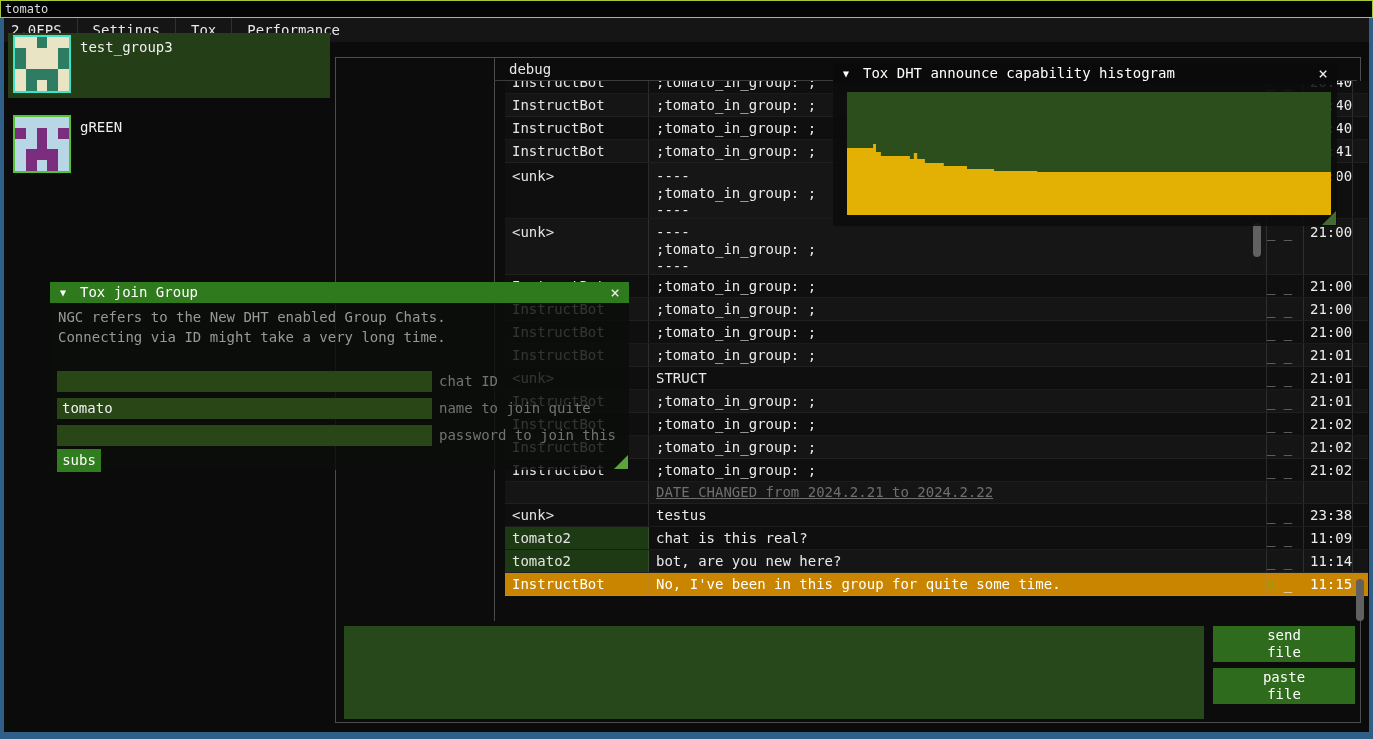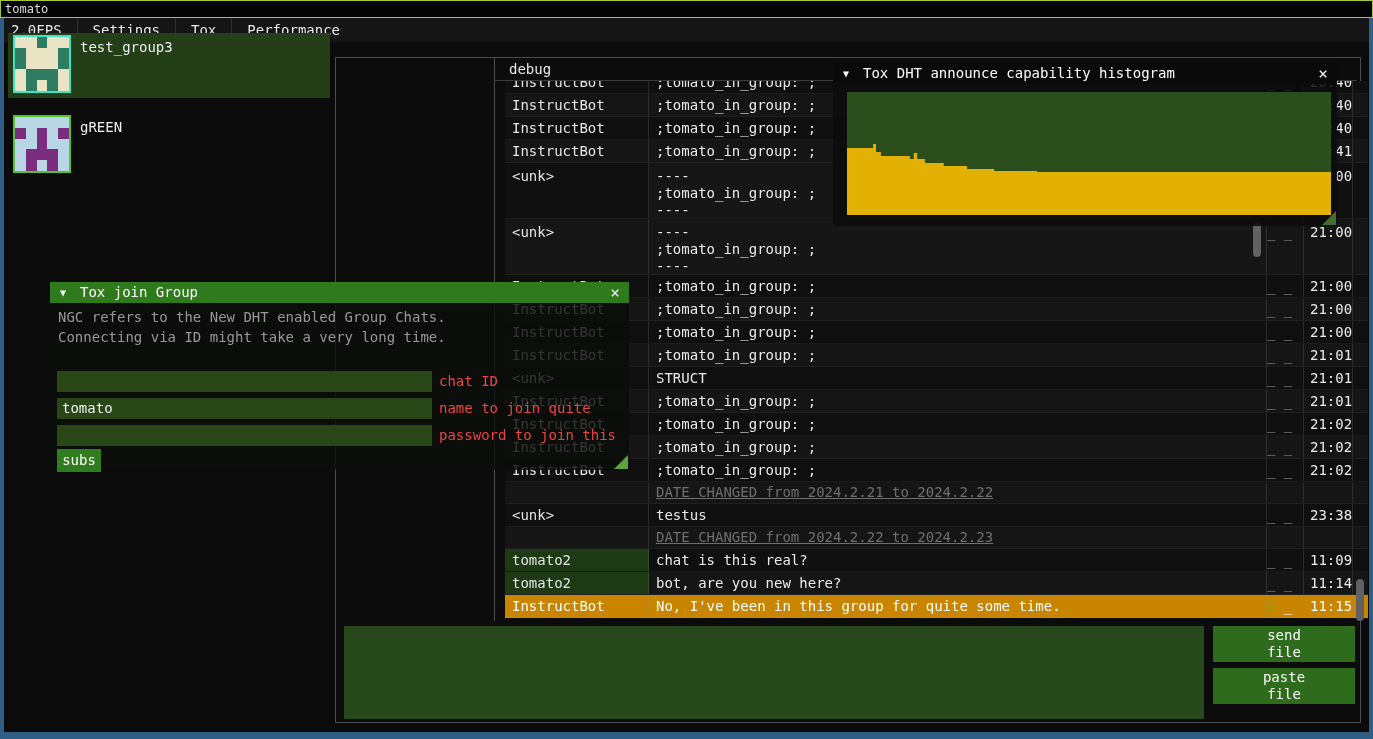--- a/index.html
+++ b/index.html
@@ -91,21 +91,21 @@
   .hist-window .grip { border-color:transparent transparent #456b35 transparent; }
   
   .join-window { left:50px; top:282px; width:579px; height:188px; }
   .join-window .fwin-titlebar { background:#2e7a1d; }
   .join-window .fwin-body { background:rgba(11,13,10,0.82); }
   .join-info { position:absolute; left:8px; color:#989898; white-space:pre; }
   .join-info.l0 { top:6px; }
   .join-info.l1 { top:26px; }
   .join-field { position:absolute; left:7px; width:375px; height:21px; background:#294616;
     color:#f2f2f2; line-height:21px; padding-left:5px; white-space:pre; }
-  .join-field-label { position:absolute; left:389px; height:21px; line-height:21px; color:#ef4444; white-space:pre; }
+  .join-field-label { position:absolute; left:389px; height:21px; line-height:21px; color:#737373; white-space:pre; }
   .join-btn { position:absolute; left:7px; top:146px; width:44px; height:23px; background:#2f7d1e;
     color:#fff; text-align:center; line-height:23px; }
   .join-window .grip { border-color:transparent transparent #5ca33c transparent; }
 </style>
 </head>
 <body>
 
 <div class="screen">
 
   <div class="titlebar">
@@ -315,27 +315,20 @@
             <div class="cell msgc">DATE CHANGED from 2024.2.21 to 2024.2.22</div>
             <div class="cell ticks"></div>
             <div class="cell ts"></div>
             <div class="cell pad"></div>
           </div>
           <div class="chat-row msg">
             <div class="cell name">&lt;unk&gt;</div>
             <div class="cell msgc">testus</div>
             <div class="cell ticks"><span class="tick">_</span><span class="tick"> _</span></div>
             <div class="cell ts">23:38</div>
-            <div class="cell pad"></div>
-          </div>
-          <div class="chat-row date alt">
-            <div class="cell name"></div>
-            <div class="cell msgc">DATE CHANGED from 2024.2.22 to 2024.2.23</div>
-            <div class="cell ticks"></div>
-            <div class="cell ts"></div>
             <div class="cell pad"></div>
           </div>
           <div class="chat-row msg">
             <div class="cell name namebg">tomato2</div>
             <div class="cell msgc">chat is this real?</div>
             <div class="cell ticks"><span class="tick">_</span><span class="tick"> _</span></div>
             <div class="cell ts">11:09</div>
             <div class="cell pad"></div>
           </div>
           <div class="chat-row msg alt">

